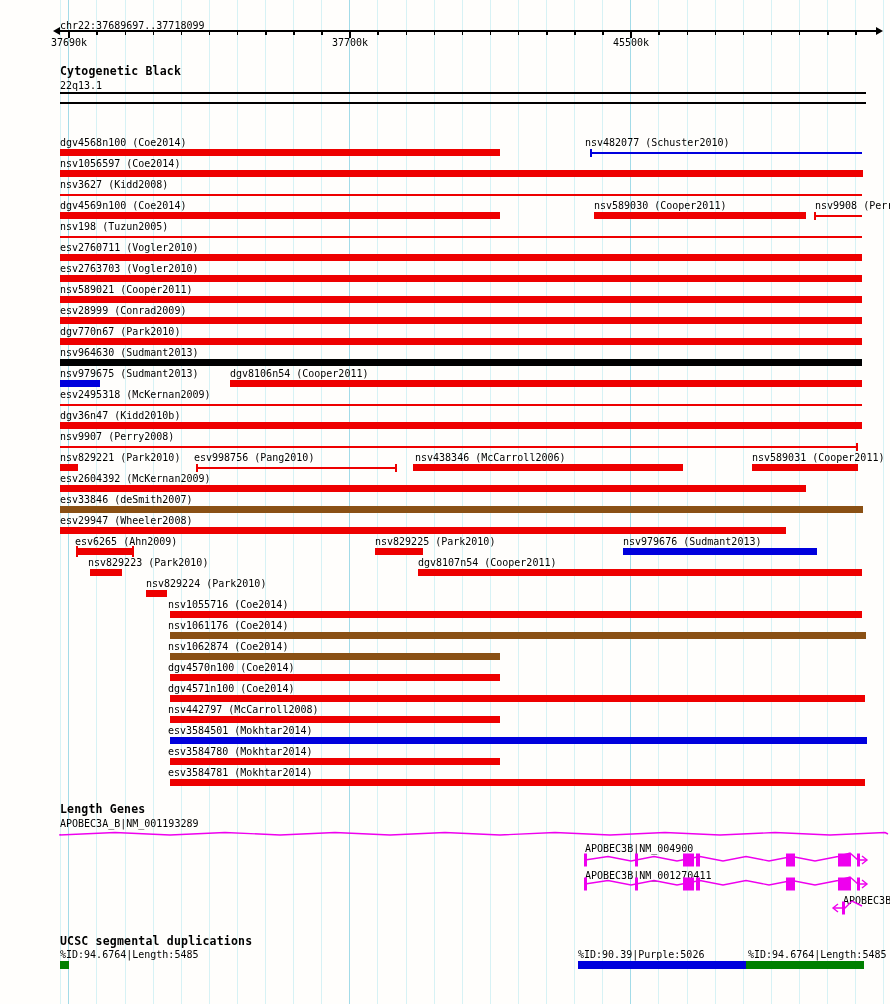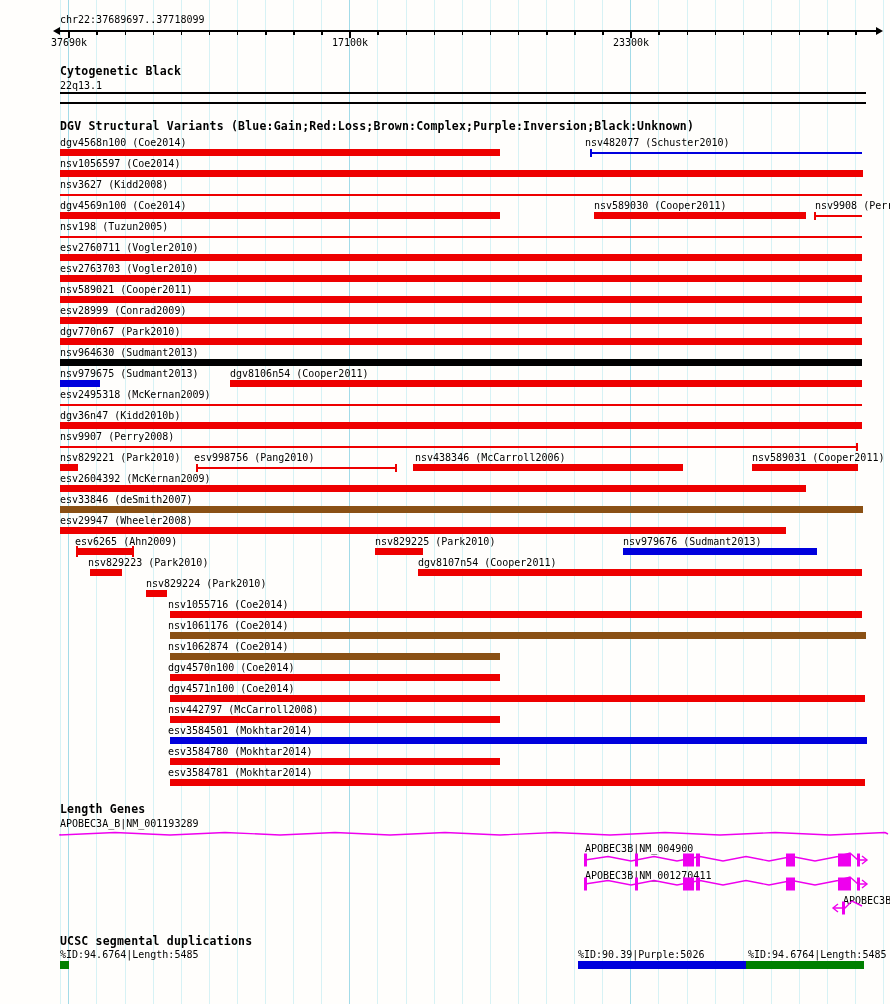--- a/index.html
+++ b/index.html
@@ -40,21 +40,21 @@
       <div style="left: 686.5px; top: 0px; height: 1004px; width: 1px; background: rgb(215, 242, 245); position: absolute;"></div>
       <div style="left: 714.6px; top: 0px; height: 1004px; width: 1px; background: rgb(215, 242, 245); position: absolute;"></div>
       <div style="left: 742.7px; top: 0px; height: 1004px; width: 1px; background: rgb(215, 242, 245); position: absolute;"></div>
       <div style="left: 770.8px; top: 0px; height: 1004px; width: 1px; background: rgb(215, 242, 245); position: absolute;"></div>
       <div style="left: 798.9px; top: 0px; height: 1004px; width: 1px; background: rgb(215, 242, 245); position: absolute;"></div>
       <div style="left: 827px; top: 0px; height: 1004px; width: 1px; background: rgb(215, 242, 245); position: absolute;"></div>
       <div style="left: 855.1px; top: 0px; height: 1004px; width: 1px; background: rgb(215, 242, 245); position: absolute;"></div>
       <div style="left: 883.2px; top: 0px; height: 1004px; width: 1px; background: rgb(215, 242, 245); position: absolute;"></div>
     </div>
 
-  <div class="lbl" style="left:60px;top:14px;">chr22:37689697..37718099</div>
+  <div class="lbl" style="left:60px;top:20px;">chr22:37689697..37718099</div>
   <div id="ruler">
       <div style="left: 59px; top: 30px; width: 817px; height: 1.5px; background: rgb(0, 0, 0); position: absolute;"></div>
       <div style="left: 53px; top: 26.5px; width: 0px; height: 0px; border-top: 4px solid transparent; border-bottom: 4px solid transparent; border-right: 7px solid rgb(0, 0, 0); position: absolute;"></div>
       <div style="left: 876px; top: 26.5px; width: 0px; height: 0px; border-top: 4px solid transparent; border-bottom: 4px solid transparent; border-left: 7px solid rgb(0, 0, 0); position: absolute;"></div>
       <div style="left: 68.3px; top: 30px; width: 1.5px; height: 8px; background: rgb(0, 0, 0); position: absolute;"></div>
       <div style="left: 96.4px; top: 30px; width: 1.5px; height: 4.5px; background: rgb(0, 0, 0); position: absolute;"></div>
       <div style="left: 124.5px; top: 30px; width: 1.5px; height: 4.5px; background: rgb(0, 0, 0); position: absolute;"></div>
       <div style="left: 152.6px; top: 30px; width: 1.5px; height: 4.5px; background: rgb(0, 0, 0); position: absolute;"></div>
       <div style="left: 180.7px; top: 30px; width: 1.5px; height: 4.5px; background: rgb(0, 0, 0); position: absolute;"></div>
       <div style="left: 208.8px; top: 30px; width: 1.5px; height: 4.5px; background: rgb(0, 0, 0); position: absolute;"></div>
@@ -75,29 +75,28 @@
       <div style="left: 630.3px; top: 30px; width: 1.5px; height: 8px; background: rgb(0, 0, 0); position: absolute;"></div>
       <div style="left: 658.4px; top: 30px; width: 1.5px; height: 4.5px; background: rgb(0, 0, 0); position: absolute;"></div>
       <div style="left: 686.5px; top: 30px; width: 1.5px; height: 4.5px; background: rgb(0, 0, 0); position: absolute;"></div>
       <div style="left: 714.6px; top: 30px; width: 1.5px; height: 4.5px; background: rgb(0, 0, 0); position: absolute;"></div>
       <div style="left: 742.7px; top: 30px; width: 1.5px; height: 4.5px; background: rgb(0, 0, 0); position: absolute;"></div>
       <div style="left: 770.8px; top: 30px; width: 1.5px; height: 4.5px; background: rgb(0, 0, 0); position: absolute;"></div>
       <div style="left: 798.9px; top: 30px; width: 1.5px; height: 4.5px; background: rgb(0, 0, 0); position: absolute;"></div>
       <div style="left: 827px; top: 30px; width: 1.5px; height: 4.5px; background: rgb(0, 0, 0); position: absolute;"></div>
       <div style="left: 855.1px; top: 30px; width: 1.5px; height: 4.5px; background: rgb(0, 0, 0); position: absolute;"></div>
       <div style="left: 45px; top: 37px; width: 48px; text-align: center; font: 10px &quot;DejaVu Sans Mono&quot;, monospace; white-space: pre; position: absolute;">37690k</div>
-      <div style="left: 326px; top: 37px; width: 48px; text-align: center; font: 10px &quot;DejaVu Sans Mono&quot;, monospace; white-space: pre; position: absolute;">17100k</div>
-      <div style="left: 607px; top: 37px; width: 48px; text-align: center; font: 10px &quot;DejaVu Sans Mono&quot;, monospace; white-space: pre; position: absolute;">23300k</div>
+      <div style="left: 326px; top: 37px; width: 48px; text-align: center; font: 10px &quot;DejaVu Sans Mono&quot;, monospace; white-space: pre; position: absolute;">37700k</div>
+      <div style="left: 607px; top: 37px; width: 48px; text-align: center; font: 10px &quot;DejaVu Sans Mono&quot;, monospace; white-space: pre; position: absolute;">45500k</div>
     </div>
 
   <div class="lbl hdr" style="left:60px;top:66px;">Cytogenetic Black</div>
   <div class="lbl" style="left:60px;top:80px;">22q13.1</div>
   <div style="position:absolute;left:60px;top:92px;width:806px;height:8px;border-top:2px solid #000;border-bottom:2px solid #000;"></div>
 
-  <div class="lbl hdr" style="left:60px;top:121px;">DGV Structural Variants (Blue:Gain;Red:Loss;Brown:Complex;Purple:Inversion;Black:Unknown)</div>
   <div id="dgv-rows">
       <div style="left: 60px; top: 137px; font: 10px &quot;DejaVu Sans Mono&quot;, monospace; white-space: pre; position: absolute;">dgv4568n100 (Coe2014)</div>
       <div style="left: 60px; top: 149px; width: 440px; height: 7px; background: rgb(238, 0, 0); position: absolute;"></div>
       <div style="left: 585px; top: 137px; font: 10px &quot;DejaVu Sans Mono&quot;, monospace; white-space: pre; position: absolute;">nsv482077 (Schuster2010)</div>
       <div style="left: 590px; top: 151.5px; width: 272px; height: 2px; background: rgb(0, 0, 221); position: absolute;"></div>
       <div style="left: 590px; top: 148.5px; width: 2px; height: 8px; background: rgb(0, 0, 221); position: absolute;"></div>
       <div style="left: 60px; top: 158px; font: 10px &quot;DejaVu Sans Mono&quot;, monospace; white-space: pre; position: absolute;">nsv1056597 (Coe2014)</div>
       <div style="left: 60px; top: 170px; width: 803px; height: 7px; background: rgb(238, 0, 0); position: absolute;"></div>
       <div style="left: 60px; top: 179px; font: 10px &quot;DejaVu Sans Mono&quot;, monospace; white-space: pre; position: absolute;">nsv3627 (Kidd2008)</div>
       <div style="left: 60px; top: 193.5px; width: 802px; height: 2px; background: rgb(238, 0, 0); position: absolute;"></div>

